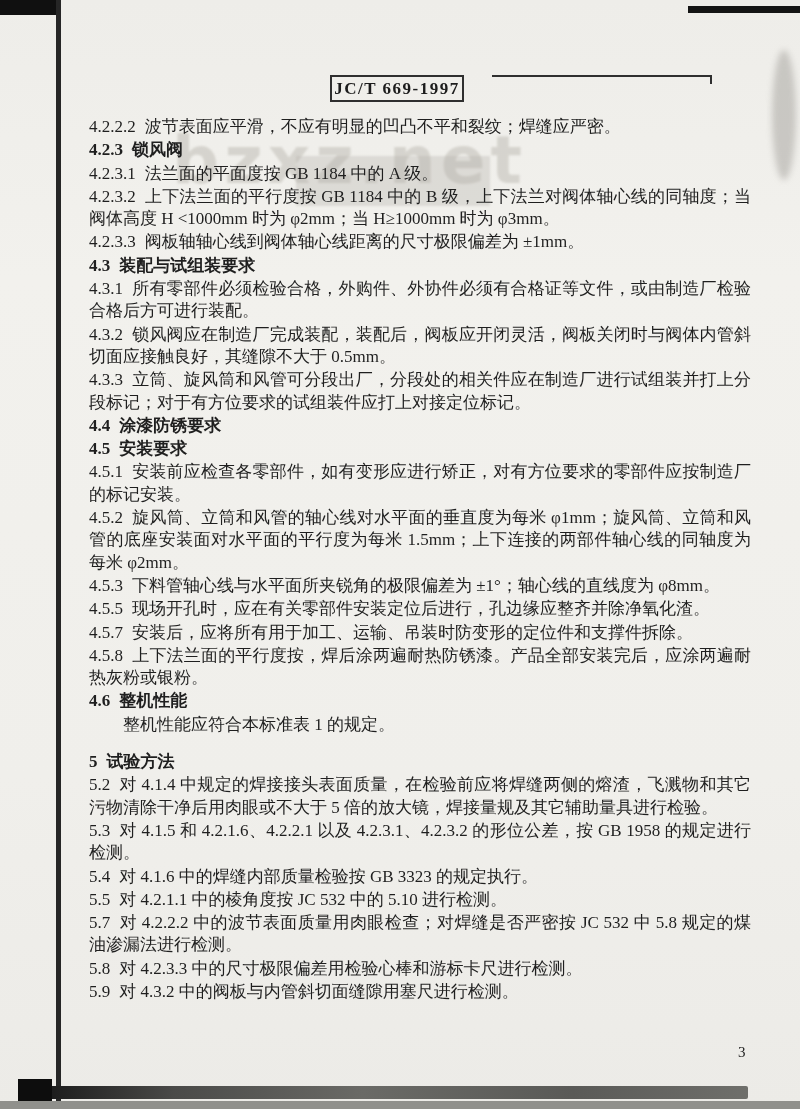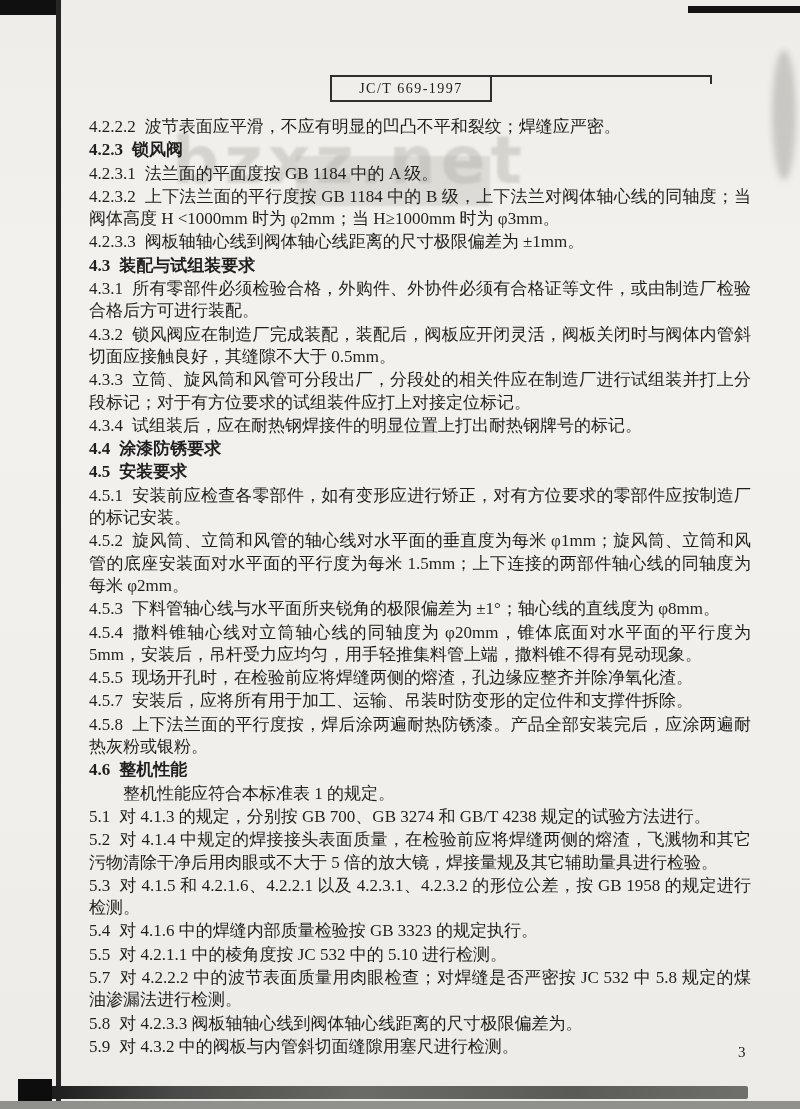--- a/index.html
+++ b/index.html
@@ -22,23 +22,23 @@
     color:#b6b3ab; opacity:.45; filter:blur(1px);
     user-select:none;
   }
   .wm-block {
     position:absolute; left:296px; top:156px; width:194px; height:50px;
     background:rgba(178,175,167,.32); z-index:1; filter:blur(1px);
   }
 
   
   .header-box {
-    position:absolute; top:75px; left:330px; width:162px; height:27px; z-index:2;
+    position:absolute; top:75px; left:330px; width:134px; height:27px; z-index:2;
     border:2px solid #2f2f2f; display:flex; align-items:center; justify-content:center;
-    font-size:14px; font-weight:400; letter-spacing:1.5px; color:#1c1c1c;
+    font-size:17px; font-weight:700; letter-spacing:1.5px; color:#1c1c1c;
   }
   .header-line { position:absolute; top:75px; left:492px; width:220px; height:2px; background:#2f2f2f; z-index:2; }
   .header-tick { position:absolute; top:75px; left:710px; width:2px; height:9px; background:#2f2f2f; z-index:2; }
 
   
   .content {
     position:absolute; left:89px; top:116px; width:662px; z-index:2;
     color:#1f1f1f; font-size:17px; line-height:22.3px; text-align:justify;
   }
   .para { margin:0 0 1px 0; }
@@ -106,23 +106,20 @@
       </div>
 
       <div class="para">
         <span class="num">4.3.2</span><span class="txt">锁风阀应在制造厂完成装配，装配后，阀板应开闭灵活，阀板关闭时与阀体内管斜切面应接触良好，其缝隙不大于 0.5mm。</span>
       </div>
 
       <div class="para">
         <span class="num">4.3.3</span><span class="txt">立筒、旋风筒和风管可分段出厂，分段处的相关件应在制造厂进行试组装并打上分段标记；对于有方位要求的试组装件应打上对接定位标记。</span>
       </div>
 
-      <div class="para">
-        <span class="num">4.3.4</span><span class="txt">试组装后，应在耐热钢焊接件的明显位置上打出耐热钢牌号的标记。</span>
-      </div>
 
       <div class="para bold">
         <span class="num">4.4</span><span class="txt">涂漆防锈要求</span>
       </div>
 
 
       <div class="para bold">
         <span class="num">4.5</span><span class="txt">安装要求</span>
       </div>
 
@@ -131,49 +128,46 @@
       </div>
 
       <div class="para">
         <span class="num">4.5.2</span><span class="txt">旋风筒、立筒和风管的轴心线对水平面的垂直度为每米 φ1mm；旋风筒、立筒和风管的底座安装面对水平面的平行度为每米 1.5mm；上下连接的两部件轴心线的同轴度为每米 φ2mm。</span>
       </div>
 
       <div class="para">
         <span class="num">4.5.3</span><span class="txt">下料管轴心线与水平面所夹锐角的极限偏差为 ±1°；轴心线的直线度为 φ8mm。</span>
       </div>
 
-      <div class="para">
-        <span class="num">4.5.4</span><span class="txt">撒料锥轴心线对立筒轴心线的同轴度为 φ20mm，锥体底面对水平面的平行度为 5mm，安装后，吊杆受力应均匀，用手轻推集料管上端，撒料锥不得有晃动现象。</span>
-      </div>
-
-      <div class="para">
-        <span class="num">4.5.5</span><span class="txt">现场开孔时，在检验前应将焊缝两侧的熔渣，孔边缘应整齐并除净氧化渣。</span>
+
+      <div class="para">
+        <span class="num">4.5.5</span><span class="txt">现场开孔时，应在有关零部件安装定位后进行，孔边缘应整齐并除净氧化渣。</span>
       </div>
 
 
       <div class="para">
         <span class="num">4.5.7</span><span class="txt">安装后，应将所有用于加工、运输、吊装时防变形的定位件和支撑件拆除。</span>
       </div>
 
       <div class="para">
         <span class="num">4.5.8</span><span class="txt">上下法兰面的平行度按，焊后涂两遍耐热防锈漆。产品全部安装完后，应涂两遍耐热灰粉或银粉。</span>
       </div>
 
       <div class="para bold">
         <span class="num">4.6</span><span class="txt">整机性能</span>
       </div>
 
       <div class="para indent">
         <span class="txt">整机性能应符合本标准表 1 的规定。</span>
       </div>
 
-
-      <div class="para">
-        <span class="num">5.1</span><span class="txt">对 4.1.3 的规定，分别按 GB 700、GB 3274 和 GB/T 4238 规定的试验方法进行。</span>
-      </div>
+      <div class="para bold gap-before">
+        <span class="num">5</span><span class="txt">试验方法</span>
+      </div>
+
 
       <div class="para">
         <span class="num">5.2</span><span class="txt">对 4.1.4 中规定的焊接接头表面质量，在检验前应将焊缝两侧的熔渣，飞溅物和其它污物清除干净后用肉眼或不大于 5 倍的放大镜，焊接量规及其它辅助量具进行检验。</span>
       </div>
 
       <div class="para">
         <span class="num">5.3</span><span class="txt">对 4.1.5 和 4.2.1.6、4.2.2.1 以及 4.2.3.1、4.2.3.2 的形位公差，按 GB 1958 的规定进行检测。</span>
       </div>
 
       <div class="para">
@@ -183,21 +177,21 @@
       <div class="para">
         <span class="num">5.5</span><span class="txt">对 4.2.1.1 中的棱角度按 JC 532 中的 5.10 进行检测。</span>
       </div>
 
 
       <div class="para">
         <span class="num">5.7</span><span class="txt">对 4.2.2.2 中的波节表面质量用肉眼检查；对焊缝是否严密按 JC 532 中 5.8 规定的煤油渗漏法进行检测。</span>
       </div>
 
       <div class="para">
-        <span class="num">5.8</span><span class="txt">对 4.2.3.3 阀板轴轴心线到阀体轴心线距离的尺寸极限偏差为。</span>
+        <span class="num">5.8</span><span class="txt">对 4.2.3.3 中的尺寸极限偏差用检验心棒和游标卡尺进行检测。</span>
       </div>
 
       <div class="para">
         <span class="num">5.9</span><span class="txt">对 4.3.2 中的阀板与内管斜切面缝隙用塞尺进行检测。</span>
       </div>
     </main>
 
   <div class="page-num">3</div>
 
   <div class="edge-left"></div>

